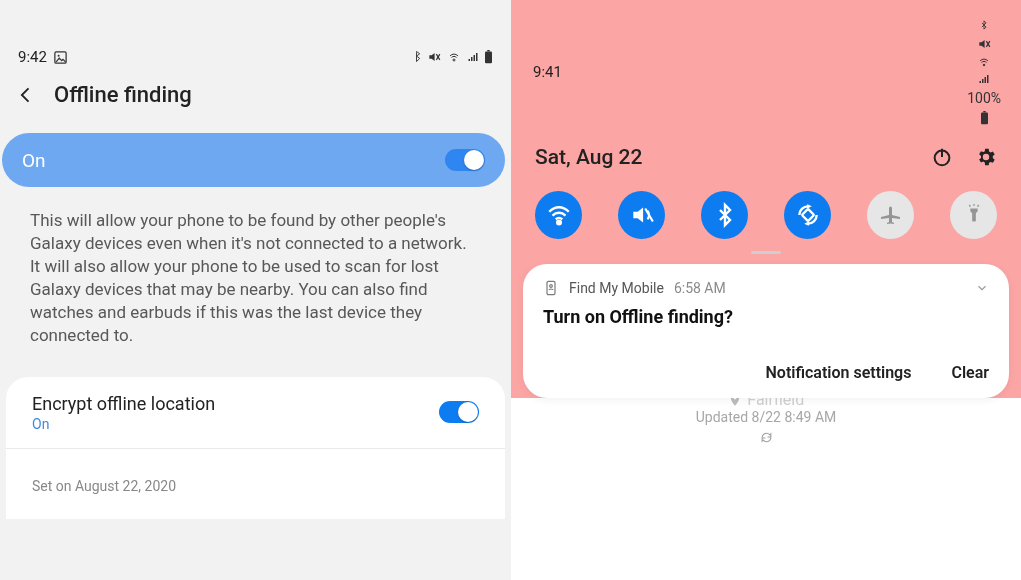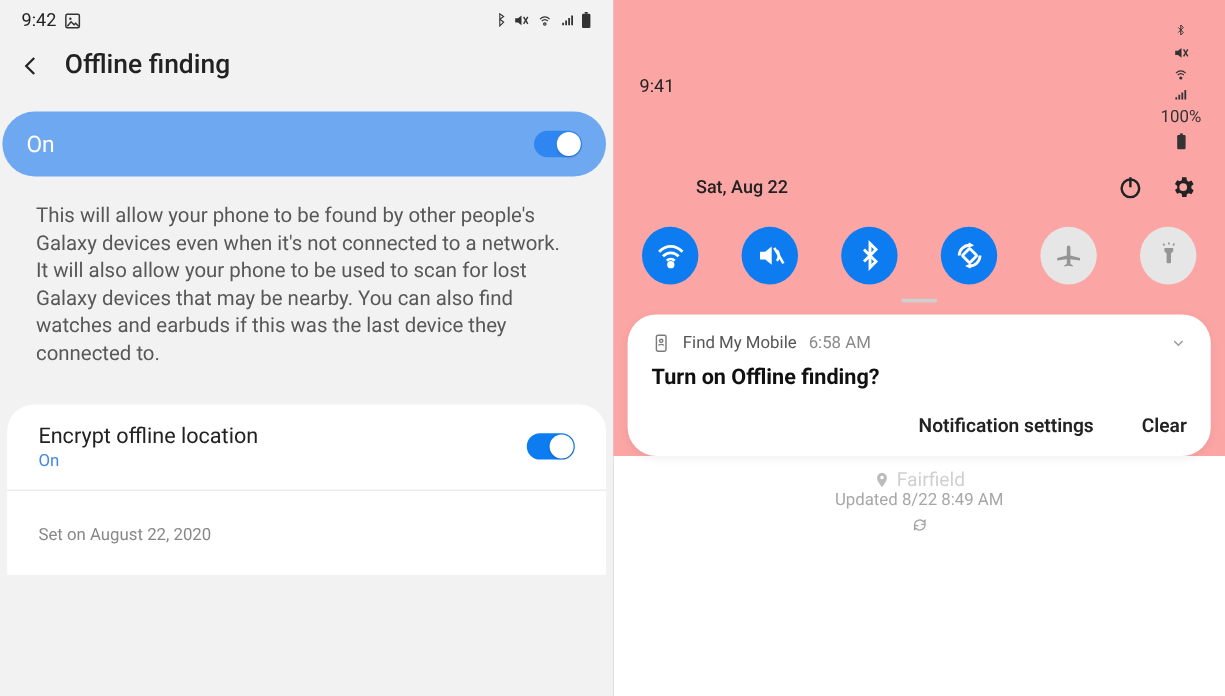--- a/index.html
+++ b/index.html
@@ -21,20 +21,21 @@
   .phone1 { width: 511px; }
   .phone2 { width: 510px; }
 
   
   .statusbar {
     display: flex;
     justify-content: space-between;
     align-items: center;
     padding: 8px 18px 4px 18px;
     font-size: 15px;
+    margin-top: 40px;
   }
   .status-left { display: flex; align-items: center; gap: 6px; }
   .status-right { display: flex; align-items: center; gap: 4px; color:#333; }
   .status-right svg, .status-left svg { display:block; }
 
   .header-row {
     display: flex;
     align-items: center;
     padding: 12px 16px 26px 16px;
     gap: 18px;
@@ -95,21 +96,21 @@
     border-bottom: 1px solid #e9e9e9;
   }
   .row-text-title { font-size: 18px; color:#222; }
   .row-text-sub  { font-size: 14px; color:#4089de; margin-top:2px; }
   .row-text-sub-grey { font-size: 14px; color:#888; margin-top:4px; }
 
   
   .phone2 { background:#ffffff; }
   .status2 { padding: 18px 20px 6px 22px; font-size:15px; display:flex; justify-content:space-between; align-items:center;}
   .date-row { padding: 14px 24px 8px 24px; display:flex; justify-content:space-between; align-items:center; }
-  .date-text { font-size: 15px; font-weight:500;margin-left:45px; }
+  .date-text { font-size: 21px; font-weight:500; }
   .date-icons { display:flex; gap:22px; }
   .qs-row { display:flex; gap: 36px; padding: 14px 24px 12px 24px; }
   .qs-tile {
     width: 48px; height:48px; border-radius:50%;
     display:flex; align-items:center; justify-content:center;
     cursor:pointer;
   }
   .qs-on  { background:#0d7cf0; color:#fff; }
   .qs-off { background:#e6e6e6; color:#959595; }
   .drag-handle { width:30px; height:3px; background:#cfcfcf; border-radius:2px; margin: 0 auto 10px; }
@@ -121,21 +122,21 @@
     box-shadow: 0 2px 8px rgba(0,0,0,0.06);
   }
   .notif-head { display:flex; align-items:center; gap:10px; font-size:14px; color:#7a7a7a; }
   .notif-head .app { color:#555; }
   .notif-head .time { color:#8a8a8a; }
   .notif-head .chev { margin-left:auto; color:#9a9a9a; }
   .notif-title { font-size:18px; margin-top:10px; color:#111;font-weight:bold; }
   .notif-body { font-size:15px; margin-top:6px; color:#444; }
   .notif-actions {
     display:flex; justify-content:flex-end; gap: 40px;
-    font-size:16px; font-weight:600; margin-top:20px; color:#222;
+    font-size:16px; font-weight:600; margin-top:36px; color:#222;
   }
   .bg-peek {
     position:absolute;
     left:0; right:0;
     top: 387px; bottom:0;
     background:#1a1a1a;
     z-index:-1;
   }
   .weather-fade {
     position:absolute;

